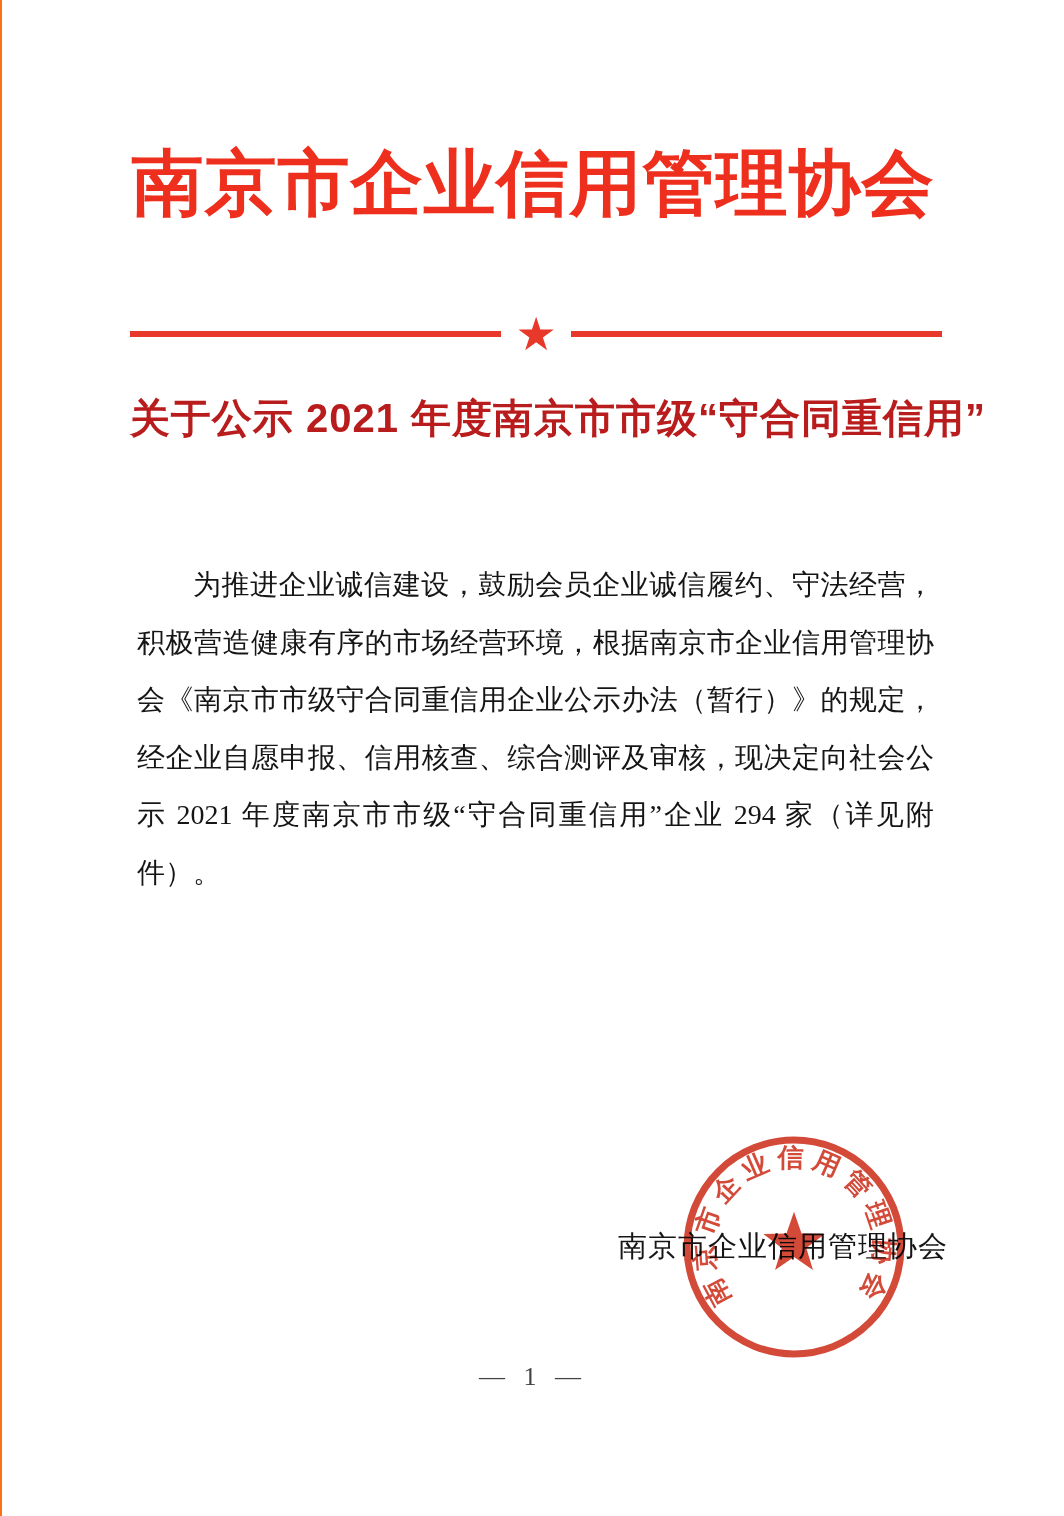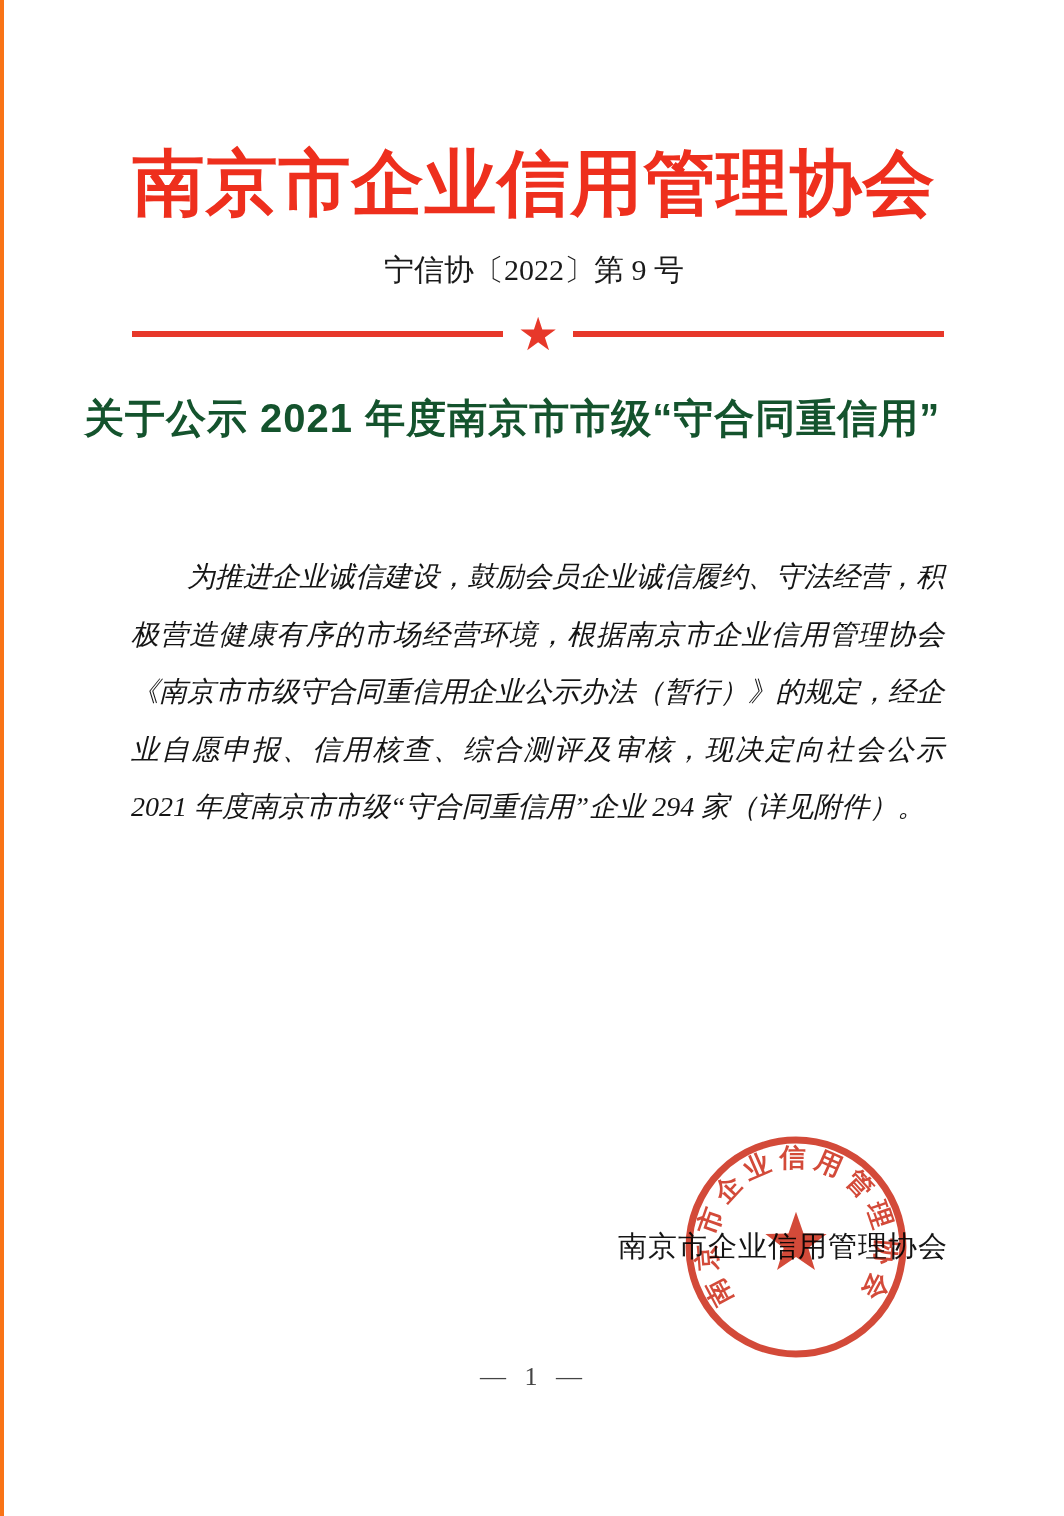--- a/index.html
+++ b/index.html
@@ -5,21 +5,21 @@
   * { margin: 0; padding: 0; box-sizing: border-box; }
   html, body { background: #ffffff; }
   body { font-family: "Liberation Serif", serif; }
 
   .page {
     position: relative;
     width: 1064px;
     height: 1516px;
     margin: 0 auto;
     background: #ffffff;
-    border-left: 4px solid #f97316;
+    border-left: 2px solid #f97316;
     overflow: hidden;
     color: #111;
   }
 
   .org-title {
     position: absolute;
     top: 132px;
     left: 0;
     width: 100%;
     text-align: center;
@@ -63,43 +63,42 @@
     line-height: 46px;
     margin: 0 14px;
     font-family: "DejaVu Sans", sans-serif;
   }
 
   .notice-title {
     position: absolute;
     top: 383px;
     left: 80px;
     width: 904px;
-    text-align: left;
+    text-align: right;
     font-size: 40px;
     line-height: 71px;
     font-weight: 700;
-    color: #14532d;
+    color: #b91c1c;
     font-family: "Liberation Sans", sans-serif;
     letter-spacing: 1px;
   }
 
   .body-text {
     position: absolute;
     top: 548px;
     left: 127px;
     width: 813px;
     font-size: 28px;
     line-height: 57.5px;
     color: #151515;
     text-align: justify;
   }
   .body-text p {
     text-indent: 2em;
-    margin: 0;
-    font-style: italic;
+    margin: 8px;
   }
   .attachment-line {
     text-indent: 2em;
     margin-top: 36px !important;
     font-weight: 600;
     font-family: "Liberation Sans", sans-serif;
     letter-spacing: 0.5px;
   }
 
   .sign-org {
@@ -146,21 +145,20 @@
     letter-spacing: 6px;
   }
 </style>
 </head>
 <body>
 
 <div class="page">
 
   <h1 class="org-title">南京市企业信用管理协会</h1>
 
-  <div class="doc-number">宁信协〔2022〕第 9 号</div>
 
   <div class="red-rule">
     <span class="rule-line"></span>
     <span class="rule-star">★</span>
     <span class="rule-line"></span>
   </div>
 
   <h2 class="notice-title">
     <span>关于公示 2021 年度南京市市级“守合同重信用”</span><br>
   </h2>

